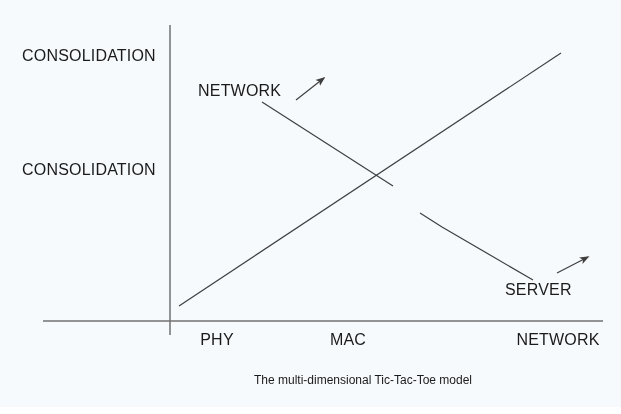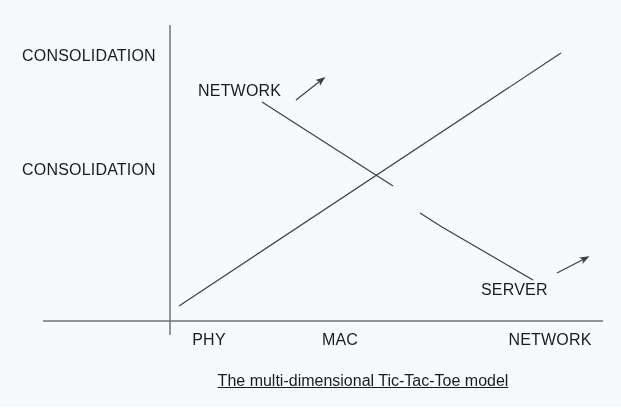--- a/index.html
+++ b/index.html
@@ -35,28 +35,28 @@
   }
   .lbl {
     position: absolute;
     font-size: 16px;
     line-height: 18px;
     white-space: nowrap;
     letter-spacing: 0.2px;
   }
   .centered {
     transform: translateX(-50%);
+    margin-left: 8px;
   }
   .caption {
     position: absolute;
-    font-size: 16px;
+    font-size: 12px;
     line-height: 19px;
     white-space: nowrap;
     transform: translateX(-50%);
-    text-decoration: underline;
   }
 </style>
 </head>
 <body>
 
 <div class="figure">
 
   <svg class="geometry" viewBox="0 0 621 414" xmlns="http://www.w3.org/2000/svg">
     <defs>
       <marker id="arrowhead" viewBox="0 0 10 10" refX="7.5" refY="5" markerWidth="9" markerHeight="9" orient="auto">
@@ -77,17 +77,17 @@
   </svg>
 
   <span class="lbl" style="left:22px; top:47px">CONSOLIDATION</span>
   <span class="lbl" style="left:22px; top:161px">CONSOLIDATION</span>
 
   <span class="lbl centered" style="left:209px; top:331px">PHY</span>
   <span class="lbl centered" style="left:340px; top:331px">MAC</span>
   <span class="lbl centered" style="left:550px; top:331px">NETWORK</span>
 
   <span class="lbl" style="left:198px; top:82px">NETWORK</span>
-  <span class="lbl" style="left:481px; top:281px">SERVER</span>
+  <span class="lbl" style="left:505px; top:281px">SERVER</span>
 
   <div class="caption" style="left:363px; top:371px">The multi-dimensional Tic-Tac-Toe model</div>
 
 </div>
 
 </body></html>

